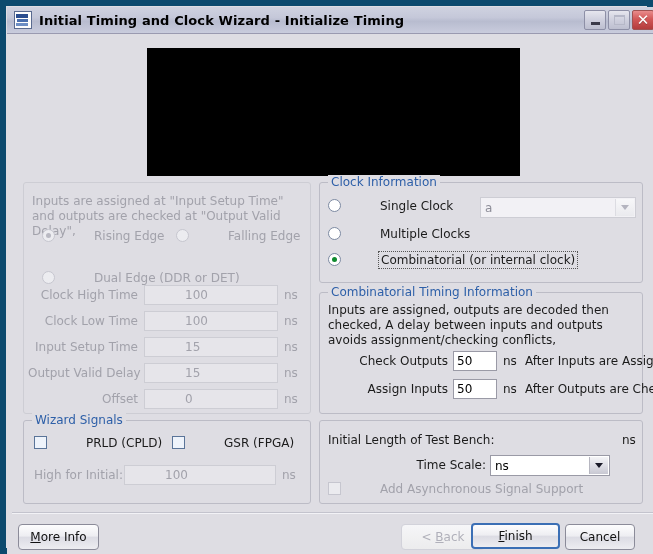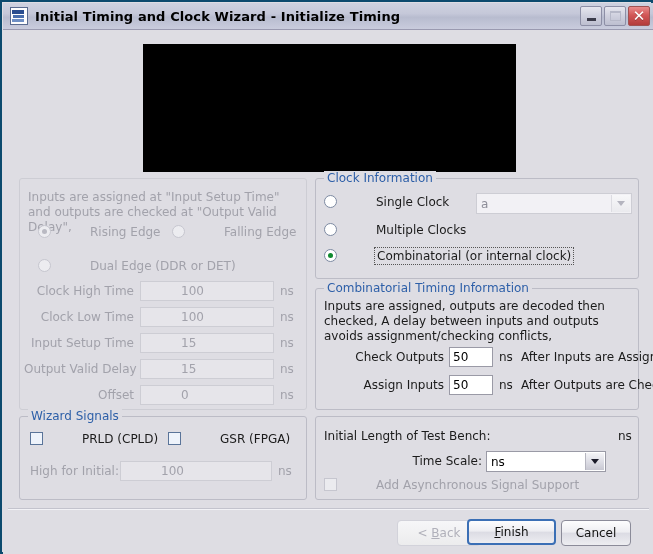--- a/index.html
+++ b/index.html
@@ -10,21 +10,21 @@
     font-family: "DejaVu Sans", "Liberation Sans", sans-serif;
     font-size: 12px;
     background: #dedde3;
     overflow: hidden;
     -webkit-font-smoothing: none;
   }
   .window {
     position: absolute; left: 0; top: 0;
     width: 653px; height: 554px;
     box-sizing: border-box;
-    border: 2px solid #0c4a6e;
+    border: 6px solid #0c4a6e;
     background: #dedde3;
   }
   
   .titlebar {
     position: absolute; left: 1px; top: 1px;
     width: 651px; height: 27px;
     box-sizing: border-box;
     background: linear-gradient(to bottom, #cfd2e0 0%, #c5c8d9 40%, #b8bccf 55%, #c9ccdd 100%);
     border-bottom: 1px solid #9a9ab0;
     display: flex; align-items: center;
@@ -275,21 +275,21 @@
       <div class="radio-row" style="left:18px; top:46px;">
         <span class="radio dis">
             <span class="dot"></span>
           </span>
         <span class="rlabel dis">Rising Edge</span>
       </div>
       <div class="radio-row" style="left:152px; top:46px;">
         <span class="radio dis"></span>
         <span class="rlabel dis">Falling Edge</span>
       </div>
-      <div class="radio-row" style="left:18px; top:80px;">
+      <div class="radio-row" style="left:18px; top:88px;">
         <span class="radio dis"></span>
         <span class="rlabel dis">Dual Edge (DDR or DET)</span>
       </div>
 
       <span class="lbl dis right" style="left:4px; top:102px; width:110px;">Clock High Time</span>
       <span class="field dis" style="left:120px; top:102px; width:134px;">100</span>
       <span class="lbl dis" style="left:260px; top:102px;">ns</span>
 
       <span class="lbl dis right" style="left:4px; top:128px; width:110px;">Clock Low Time</span>
       <span class="field dis" style="left:120px; top:128px; width:134px;">100</span>
@@ -382,20 +382,23 @@
       </span>
 
       <div class="radio-row" style="left:8px; top:61px;">
         <span class="cbox dis"></span>
         <span class="rlabel dis">Add Asynchronous Signal Support</span>
       </div>
     </div>
 
     <div class="footer-sep"></div>
 
+    <div class="btn" style="left:11px; top:490px; width:81px;">
+      <span><u>M</u>ore Info</span>
+    </div>
 
     <div class="btn dis" style="left:394px; top:490px; width:84px;">
       <span>&lt; <u>B</u>ack</span>
     </div>
 
     <div class="btn default" style="left:464px; top:489px; width:89px;">
       <span><u>F</u>inish</span>
     </div>
 
     <div class="btn" style="left:558px; top:490px; width:70px;">

